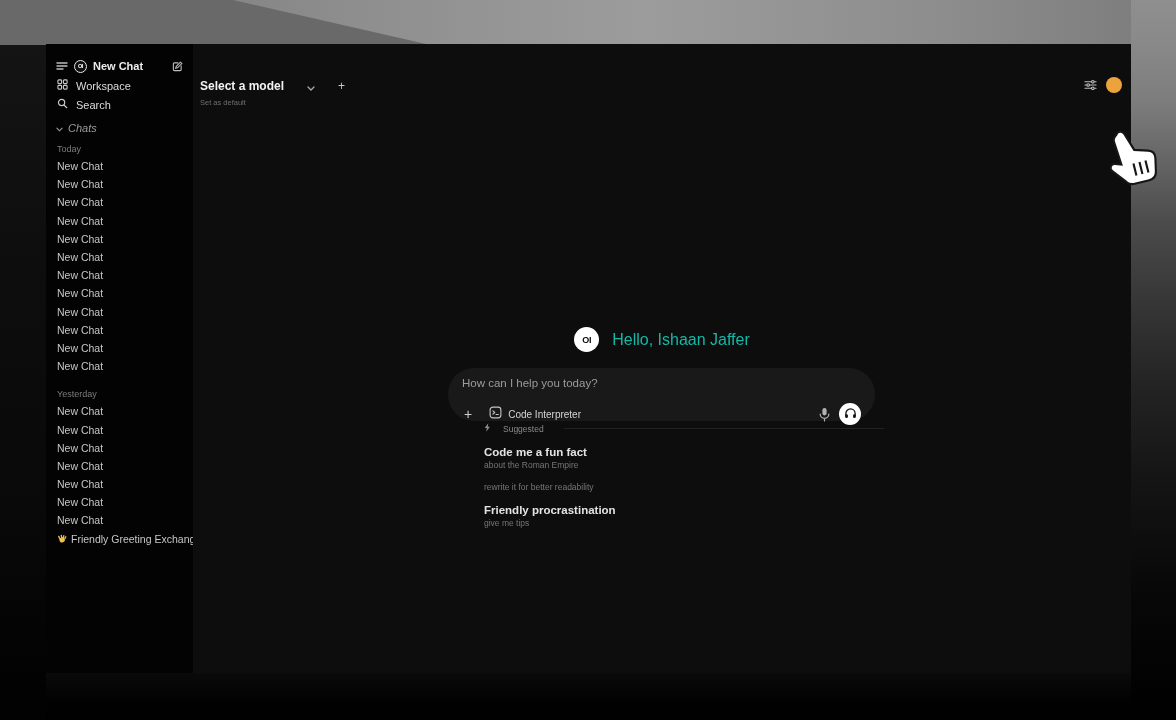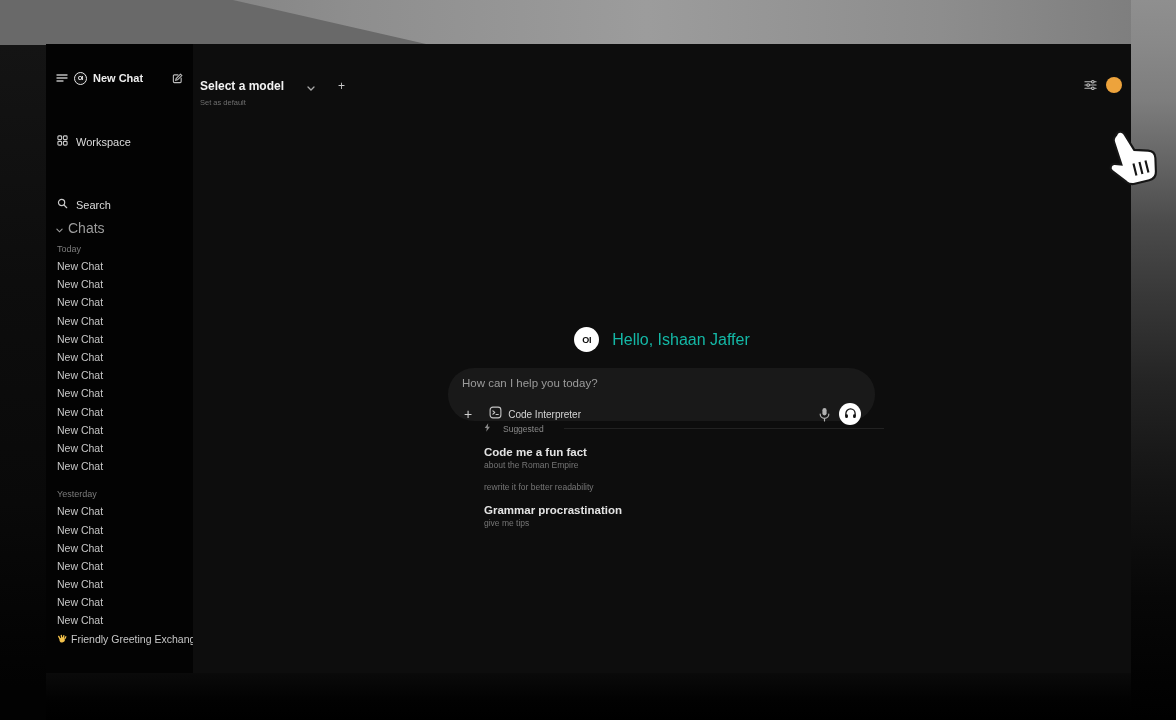--- a/index.html
+++ b/index.html
@@ -17,34 +17,34 @@
   .wp-left { position:absolute; left:0; top:45px; width:46px; height:675px;
     background:linear-gradient(to bottom,#141414,#0d0d0d 35%,#090909 68%,#020202 95%); }
   .wp-bottom { position:absolute; left:46px; top:673px; width:1085px; height:47px;
     background:linear-gradient(to bottom,#0a0a0a,#020202 55%,#000); }
 
   
   .app { position:absolute; left:46px; top:44px; width:1085px; height:629px;
          background:#0d0d0d; display:flex; }
 
   
-  .sidebar { width:147px; height:100%; background:#030303; padding-top:24px;
+  .sidebar { width:147px; height:100%; background:#030303; padding-top:12px;
              flex:none; overflow:hidden; }
   .sb-header { display:flex; align-items:center; gap:6px; padding:0 10px; height:20px; }
   .icon-btn { display:flex; align-items:center; justify-content:center; cursor:pointer;
               background:none; border:none; color:#b9b9b9; }
   .sb-logo { width:13px; height:13px; border-radius:50%; background:#101010;
              border:1px solid #e9e9e9; color:#fff; font-size:5.5px; font-weight:bold;
              display:flex; align-items:center; justify-content:center; letter-spacing:-.3px; }
   .sb-title { font-size:11px; font-weight:bold; color:#ededed; flex:1; }
   .sb-nav-item { display:flex; align-items:center; gap:8px; padding:0 11px; height:19px;
-                 font-size:11px; font-weight:500; color:#dcdcdc; cursor:pointer;margin-top:44px; }
+                 font-size:11px; font-weight:500; color:#dcdcdc; cursor:pointer; }
   .sb-nav-item svg { flex:none; }
   .sb-chats-hdr { display:flex; align-items:center; gap:5px; margin-top:7px;
-                  padding:0 10px; height:14px; font-size:14px; color:#9d9d9d; cursor:pointer; }
+                  padding:0 10px; height:14px; font-size:11px; color:#9d9d9d; cursor:pointer;font-style:italic; }
   .chat-group-label { font-size:9px; color:#7c7c7c; padding:9px 11px 3px; }
   .chat-group-label.later { padding-top:14px; }
   .chat-item { font-size:10.5px; color:#c7c7c7; padding:0 11px; height:18.2px;
                display:flex; align-items:center; gap:4px; cursor:pointer;
                white-space:nowrap; overflow:hidden; }
   .chat-item .wave { width:10px; height:10px; flex:none; display:inline-flex; }
 
   
   .main { flex:1; position:relative; background:#0d0d0d; }
   .topbar { position:absolute; left:7px; top:33px; }
@@ -260,21 +260,21 @@
         </div>
         <div id="suggestions">
             <div class="sug-item">
               <div class="sug-title">Code me a fun fact</div>
               <div class="sug-sub">about the Roman Empire</div>
             </div>
             <div class="sug-item">
               <div class="sug-sub">rewrite it for better readability</div>
             </div>
             <div class="sug-item">
-              <div class="sug-title">Grammar procrastination</div>
+              <div class="sug-title">Friendly procrastination</div>
               <div class="sug-sub">give me tips</div>
             </div>
           </div>
       </div>
 
     </div>
   </div>
 
   <div class="cursor">
     <svg viewBox="0 0 26 30" width="58" height="64">

